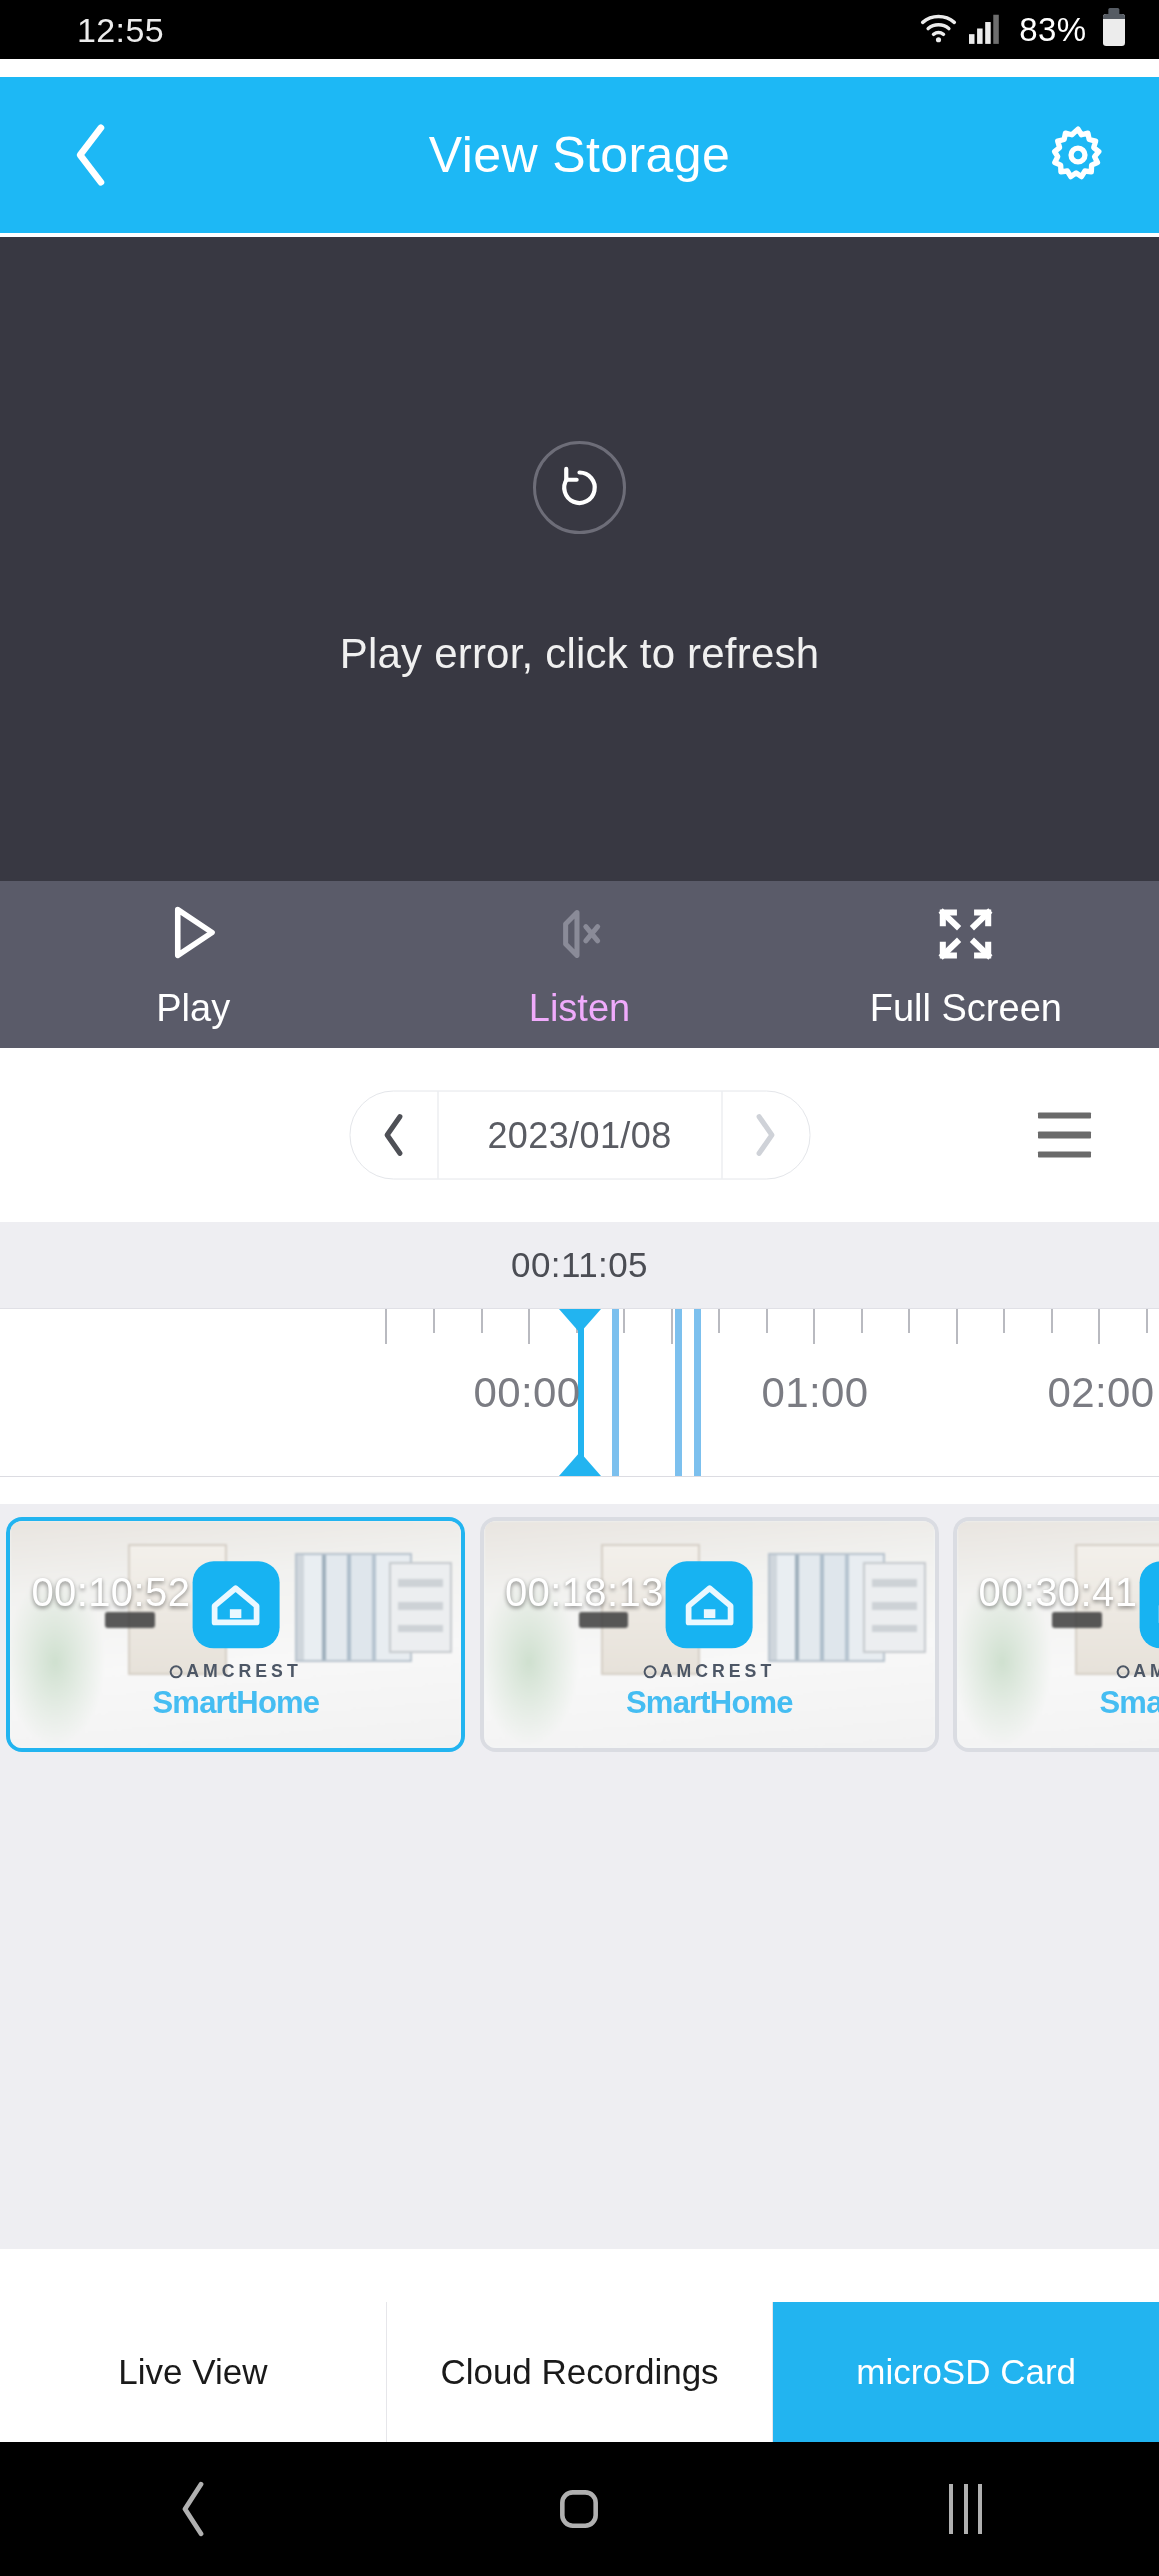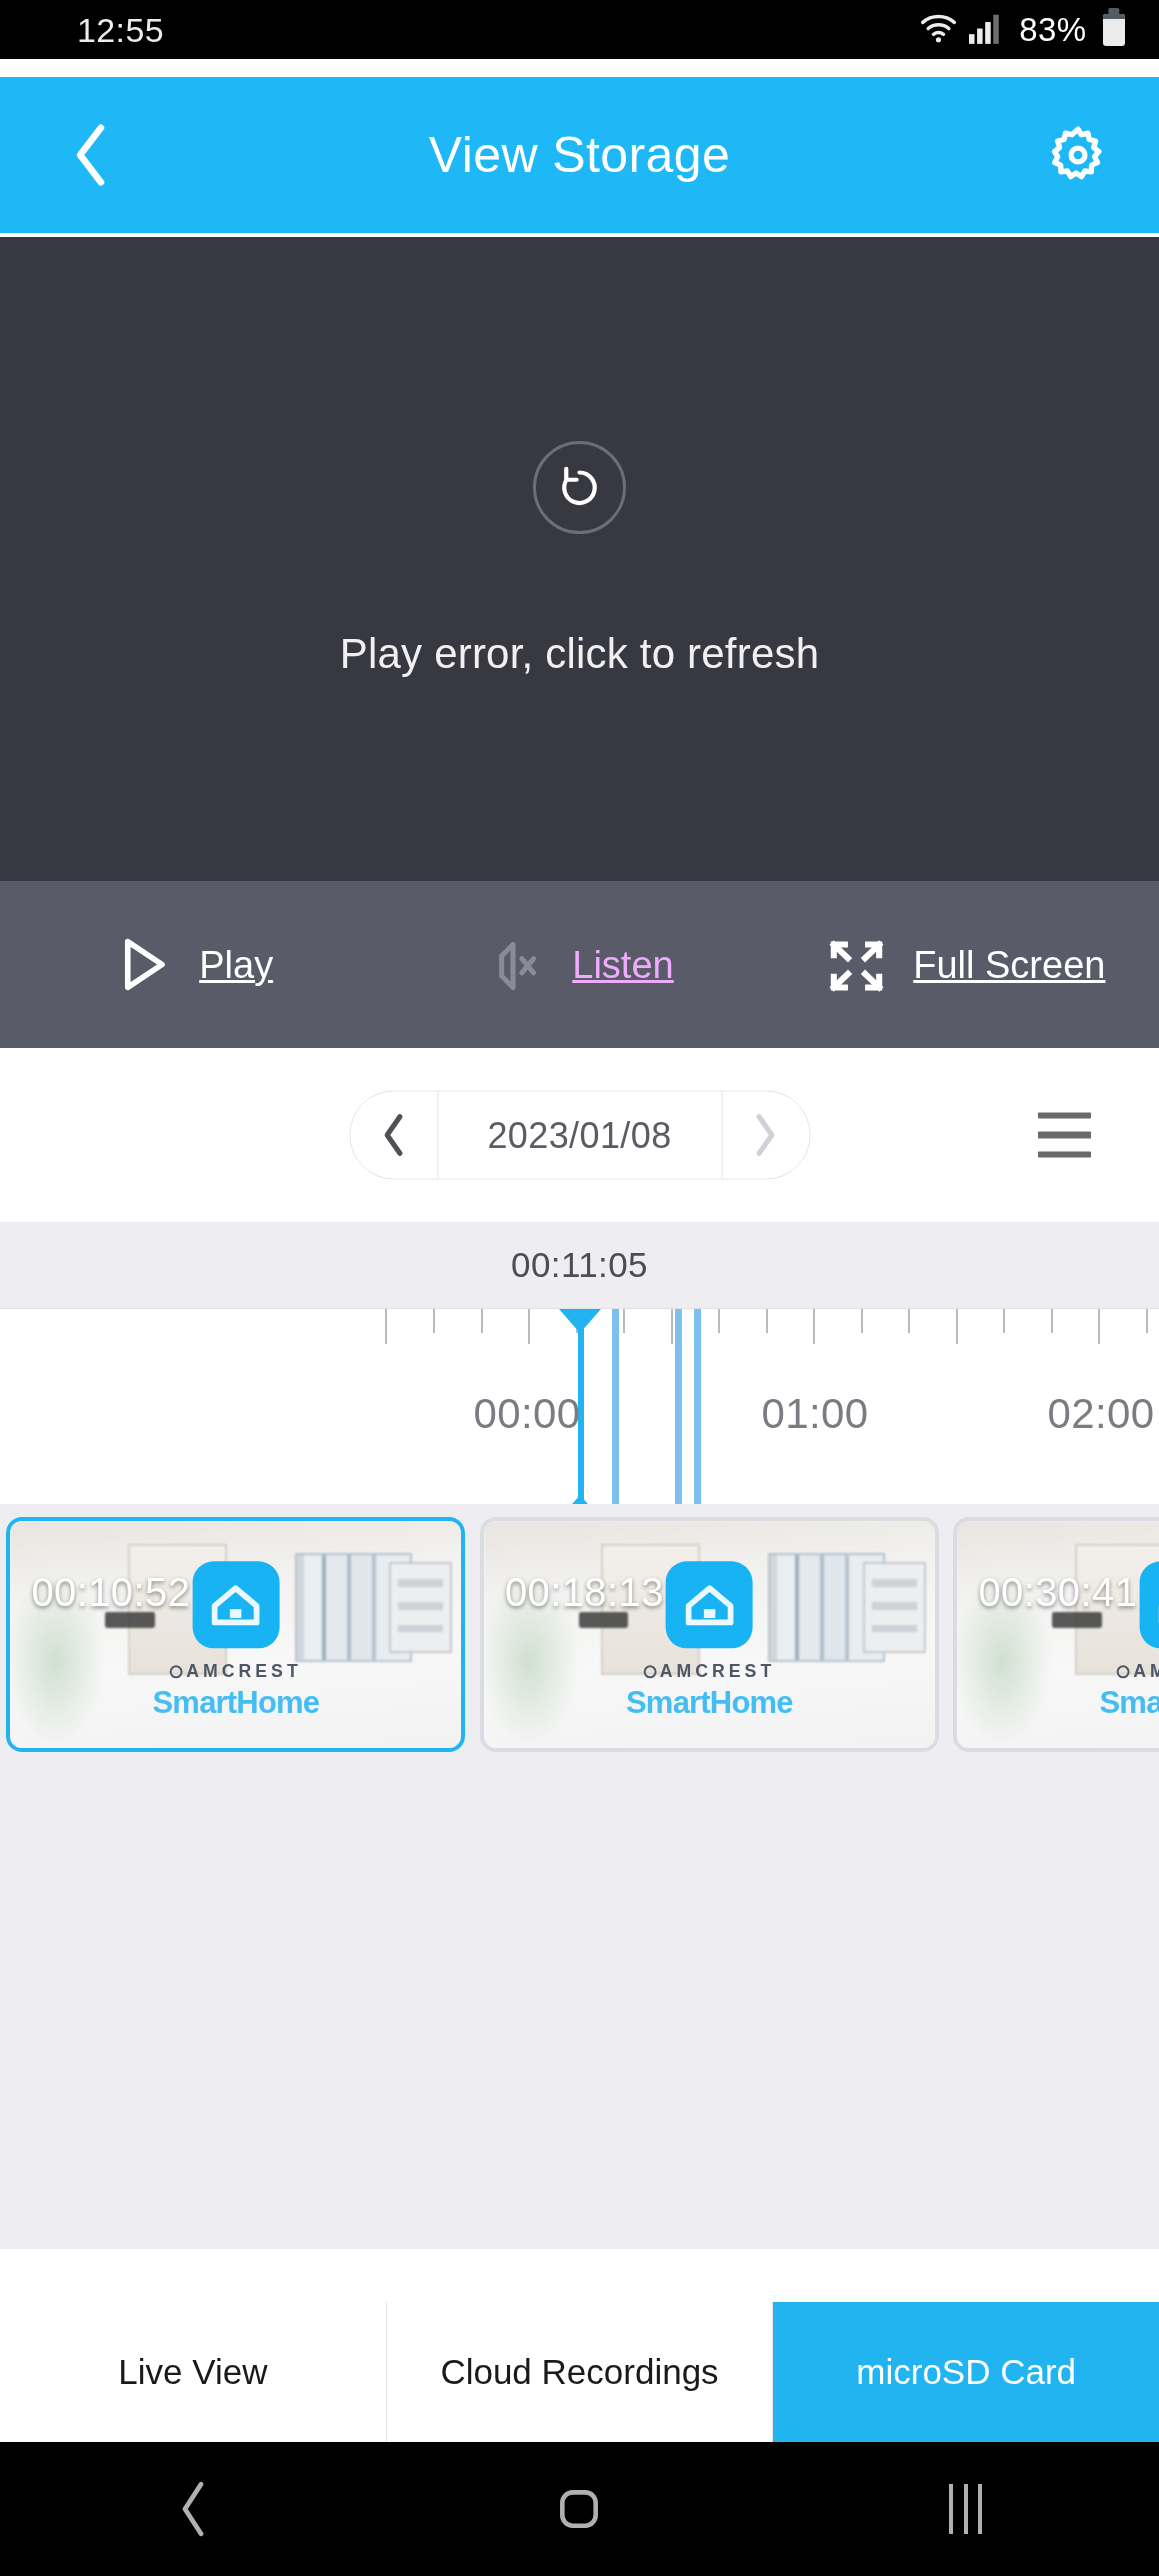--- a/index.html
+++ b/index.html
@@ -70,22 +70,22 @@
   .video-msg{
     margin-top:52px; color:#f0f0f0; font-size:42px; letter-spacing:0.2px;
   }
 
   
   .controls{
     position:absolute; left:0; top:881px; width:1159px; height:167px;
     background:#5a5b69; display:flex;
   }
   .ctrl{
-    flex:1; display:flex; align-items:center;
-    justify-content:center; gap:26px; color:#ffffff;text-decoration:underline;
+    flex:1; display:flex; flex-direction:column; align-items:center;
+    justify-content:center; gap:26px; color:#ffffff;
   }
   .ctrl.disabled{ color:#f0abfc; }
   .ctrl-ico{ height:61px; display:flex; align-items:flex-end; }
   .ctrl-label{ font-size:38px; line-height:1; }
 
   
   .daterow{
     position:absolute; left:0; top:1048px; width:1159px; height:174px;
     background:#fff;
   }
@@ -113,21 +113,21 @@
   .hamburger span{ display:block; height:6.4px; background:#6a6a6a; border-radius:0.8px; }
 
   
   .tl-head{
     position:absolute; left:0; top:1222px; width:1159px; height:87px;
     background:#eeeef2; display:flex; align-items:center; justify-content:center;
     border-bottom:1.6px solid #e0e0e6;
   }
   .tl-current{ font-size:35px; color:#4b4d54; letter-spacing:0.4px; }
   .tl-body{
-    position:absolute; left:0; top:1309px; width:1159px; height:211px;
+    position:absolute; left:0; top:1309px; width:1159px; height:168px;
     background:#fff; overflow:hidden; border-bottom:1.6px solid #dcdce2;
   }
   .tick{ position:absolute; width:2.4px; background:#b9bac0; top:0; }
   .tick.b{ position:absolute; width:2.4px; background:#b9bac0; bottom:0; }
   .tl-label{
     position:absolute; top:50%; transform:translate(-50%,-50%);
     font-size:42px; color:#7b7c83; letter-spacing:0.4px; white-space:nowrap;
   }
   .evt{ position:absolute; top:0; bottom:0; width:7.2px; background:#7cc0ee; }
   .playhead{ position:absolute; top:0; bottom:0; width:5.6px; background:#22b4f0; }

